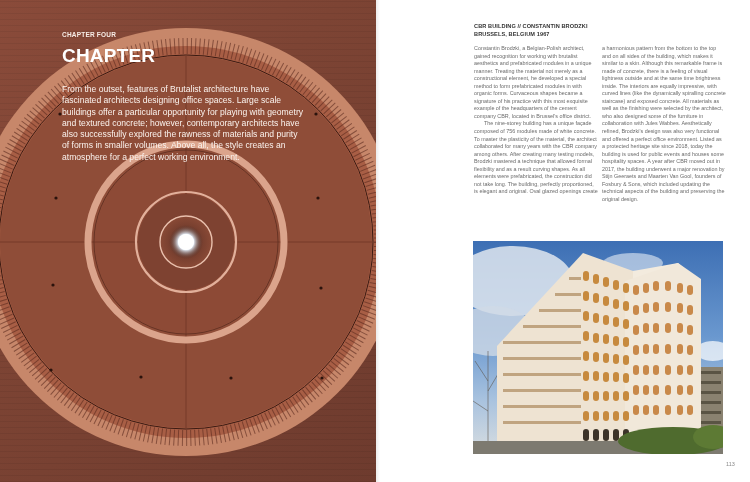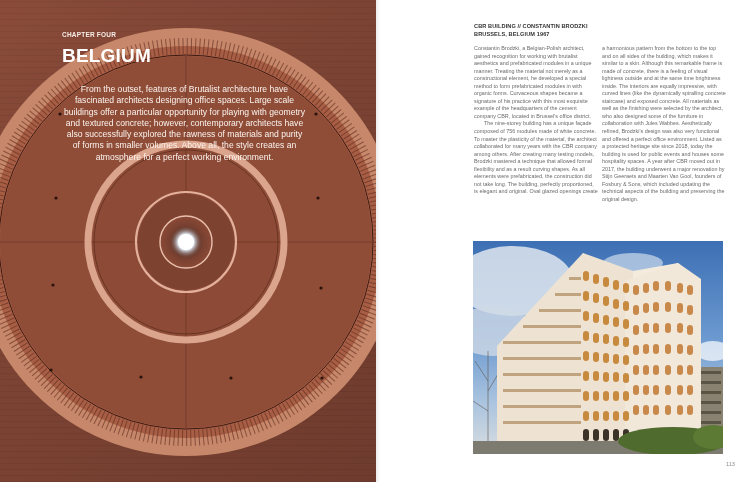--- a/index.html
+++ b/index.html
@@ -25,21 +25,21 @@
     .chapter-label {
       position: absolute; left: 62px; top: 31px;
       font-size: 6.5px; font-weight: bold; color: #f6ece6; letter-spacing: 0.2px;
     }
     .chapter-title {
       position: absolute; left: 62px; top: 45px;
       font-size: 19px; font-weight: bold; color: #ffffff; letter-spacing: 0.2px;
     }
     .intro-text {
       position: absolute; left: 62px; top: 84px; width: 245px;
-      font-size: 8.6px; line-height: 11.3px; color: #fbf3ee; text-align: center;
+      font-size: 8.6px; line-height: 11.3px; color: #fbf3ee;
     }
 
     
     .right-page { position: absolute; left: 380px; top: 0; width: 370px; height: 482px; background: #ffffff; }
     .article-heading {
       position: absolute; left: 94px; top: 22px; width: 140px;
       font-size: 5.6px; line-height: 8px; font-weight: bold; color: #333; letter-spacing: 0.1px;
     }
     .col {
       position: absolute; top: 45px; width: 124px;
@@ -112,21 +112,21 @@
 
       <circle cx="186" cy="242" r="50" fill="none" stroke="#e2b09b" stroke-width="2.2"></circle>
       <circle cx="186" cy="242" r="48" fill="#7e4231"></circle>
       <circle cx="186" cy="242" r="26" fill="url(#inner)"></circle>
       <circle cx="186" cy="242" r="26" fill="none" stroke="#e9c0ad" stroke-width="1.4"></circle>
       <circle cx="186" cy="242" r="17" fill="url(#glow)"></circle>
       <circle cx="186" cy="242" r="8" fill="#ffffff"></circle>
     </svg>
 
     <div class="chapter-label">CHAPTER FOUR</div>
-    <div class="chapter-title">BELGIUM</div>
+    <div class="chapter-title">CHAPTER</div>
     <p class="intro-text">From the outset, features of Brutalist architecture have fascinated architects designing office spaces. Large scale buildings offer a particular opportunity for playing with geometry and textured concrete; however, contemporary architects have also successfully explored the rawness of materials and purity of forms in smaller volumes. Above all, the style creates an atmosphere for a perfect working environment.</p>
   </div>
 
   <div class="page-gutter"></div>
 
   <div class="right-page">
     <div class="article-heading">
       <div>CBR BUILDING // CONSTANTIN BRODZKI</div>
       <div>BRUSSELS, BELGIUM 1967</div>
     </div>

